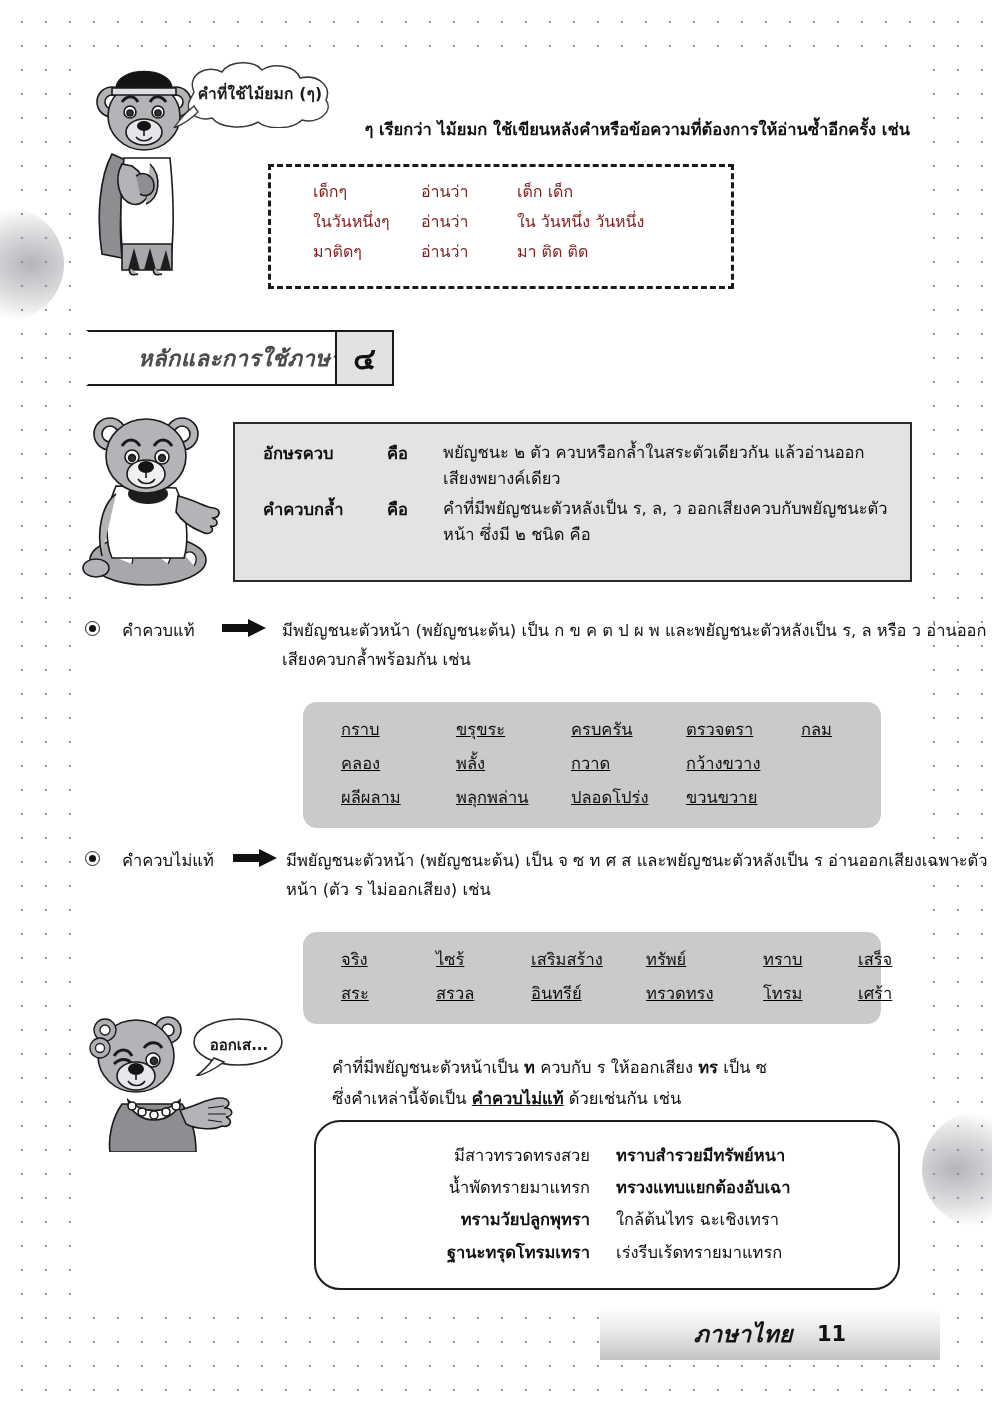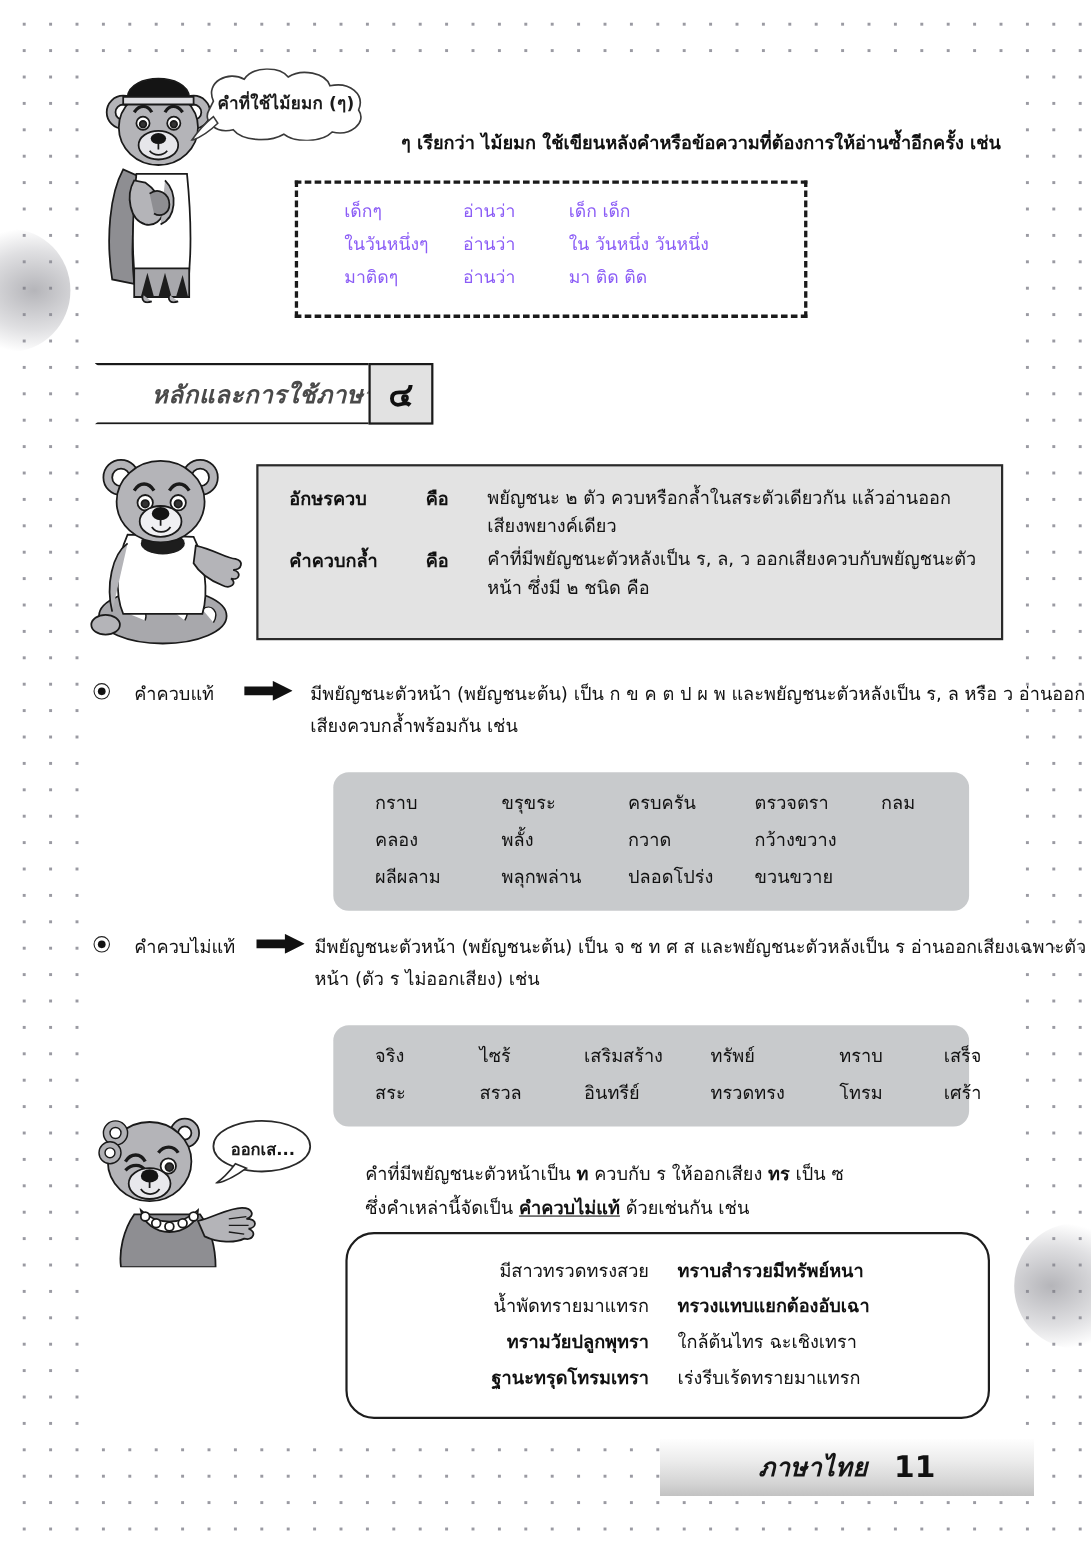--- a/index.html
+++ b/index.html
@@ -82,21 +82,21 @@
     line-height: 1.4;
   }
 
   #dashed-box {
     position: absolute; left: 268px; top: 164px;
     width: 466px; height: 125px;
     border: 3px dashed #1a1a1a;
   }
   #dashed-box table { width: 100%; border-collapse: collapse; margin-top: 10px; }
   #dashed-box td {
-    font-size: 16px; color: #8b5cf6; padding: 5px 0 5px 0; line-height: 1.25;
+    font-size: 16px; color: #7f1d1d; padding: 5px 0 5px 0; line-height: 1.25;
   }
   #dashed-box td.c1 { width: 150px; padding-left: 42px; }
   #dashed-box td.c2 { width: 96px; }
   #dashed-box td.c3 { }
 
   
   #banner { position: absolute; left: 86px; top: 330px; width: 306px; height: 56px; }
   #banner .flag {
     position: absolute; left: 0; top: 0; width: 252px; height: 56px;
     background: #ffffff;
@@ -167,20 +167,21 @@
   #bullet-2 { left: 85px; top: 847px; width: 830px; }
   #bullet-2 .bullet-arrow { left: 148px; }
   #bullet-2 .bullet-body { left: 201px; }
 
   
   .word-grid {
     position: absolute;
     background: #c8cacc;
     border-radius: 14px;
     padding: 14px 24px 16px 38px;
+    text-decoration: underline;
   }
   .word-grid .wrow { display: flex; margin-bottom: 6px; }
   .word-grid .wrow:last-child { margin-bottom: 0; }
   .word-grid .wcell {
     font-size: 16.5px; color: #111; line-height: 1.7;
   }
 
   #grid-1 { left: 303px; top: 702px; width: 578px; }
   #grid-1 .wcell { width: 115px; flex: 0 0 115px; }
   #grid-1 .wcell:nth-child(5) { width: auto; flex: 0 0 auto; }
@@ -234,21 +235,21 @@
     position: absolute; left: 600px; top: 1308px;
     width: 340px; height: 52px;
     background: linear-gradient(to bottom, #fefefe 0%, #ececec 38%, #d4d4d4 78%, #c2c2c2 100%);
     display: flex; align-items: center; justify-content: center;
     gap: 24px;
   }
   #footer .f-label {
     font-size: 23px; font-weight: 700; font-style: italic; color: #151515;
     letter-spacing: .4px;
   }
-  #footer .f-page { font-size: 27px; font-weight: 700; color: #111; }
+  #footer .f-page { font-size: 21px; font-weight: 700; color: #111; }
 </style>
 </head>
 <body>
 
 <div class="dot-layer"></div>
 <div class="page-panel"></div>
 <div class="edge-blob left"></div>
 <div class="edge-blob right"></div>
 
 <div class="content">

